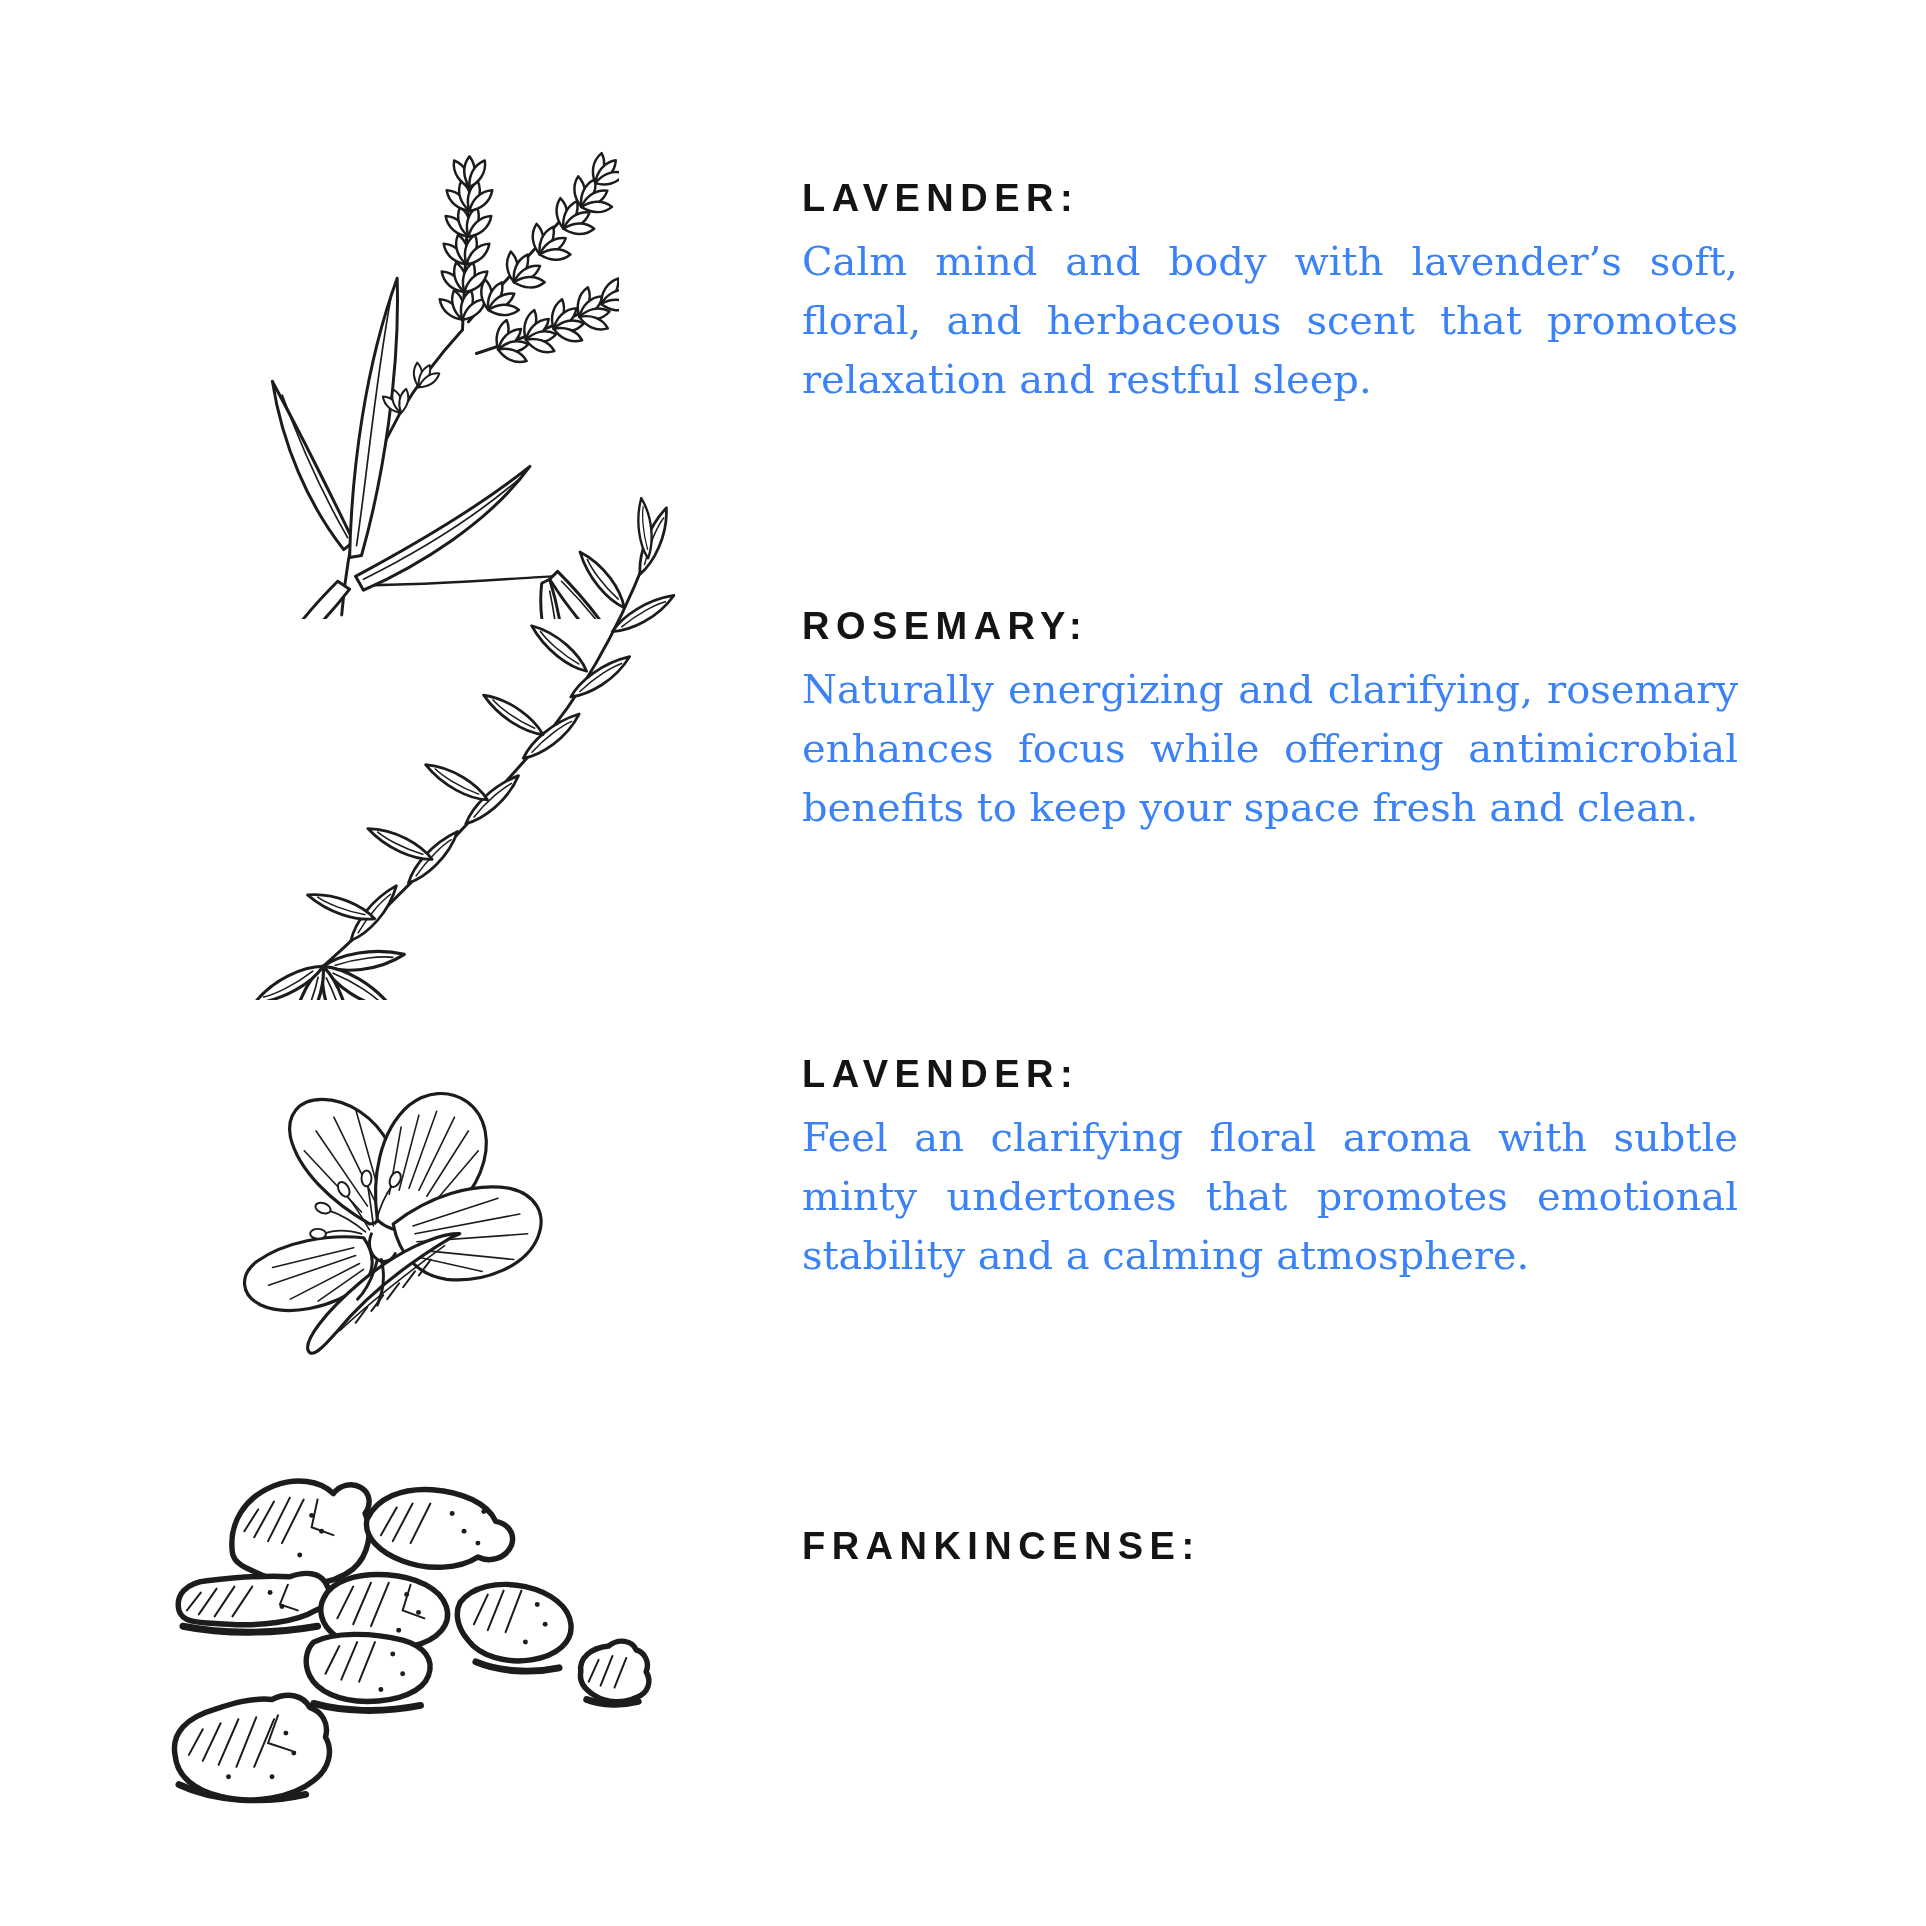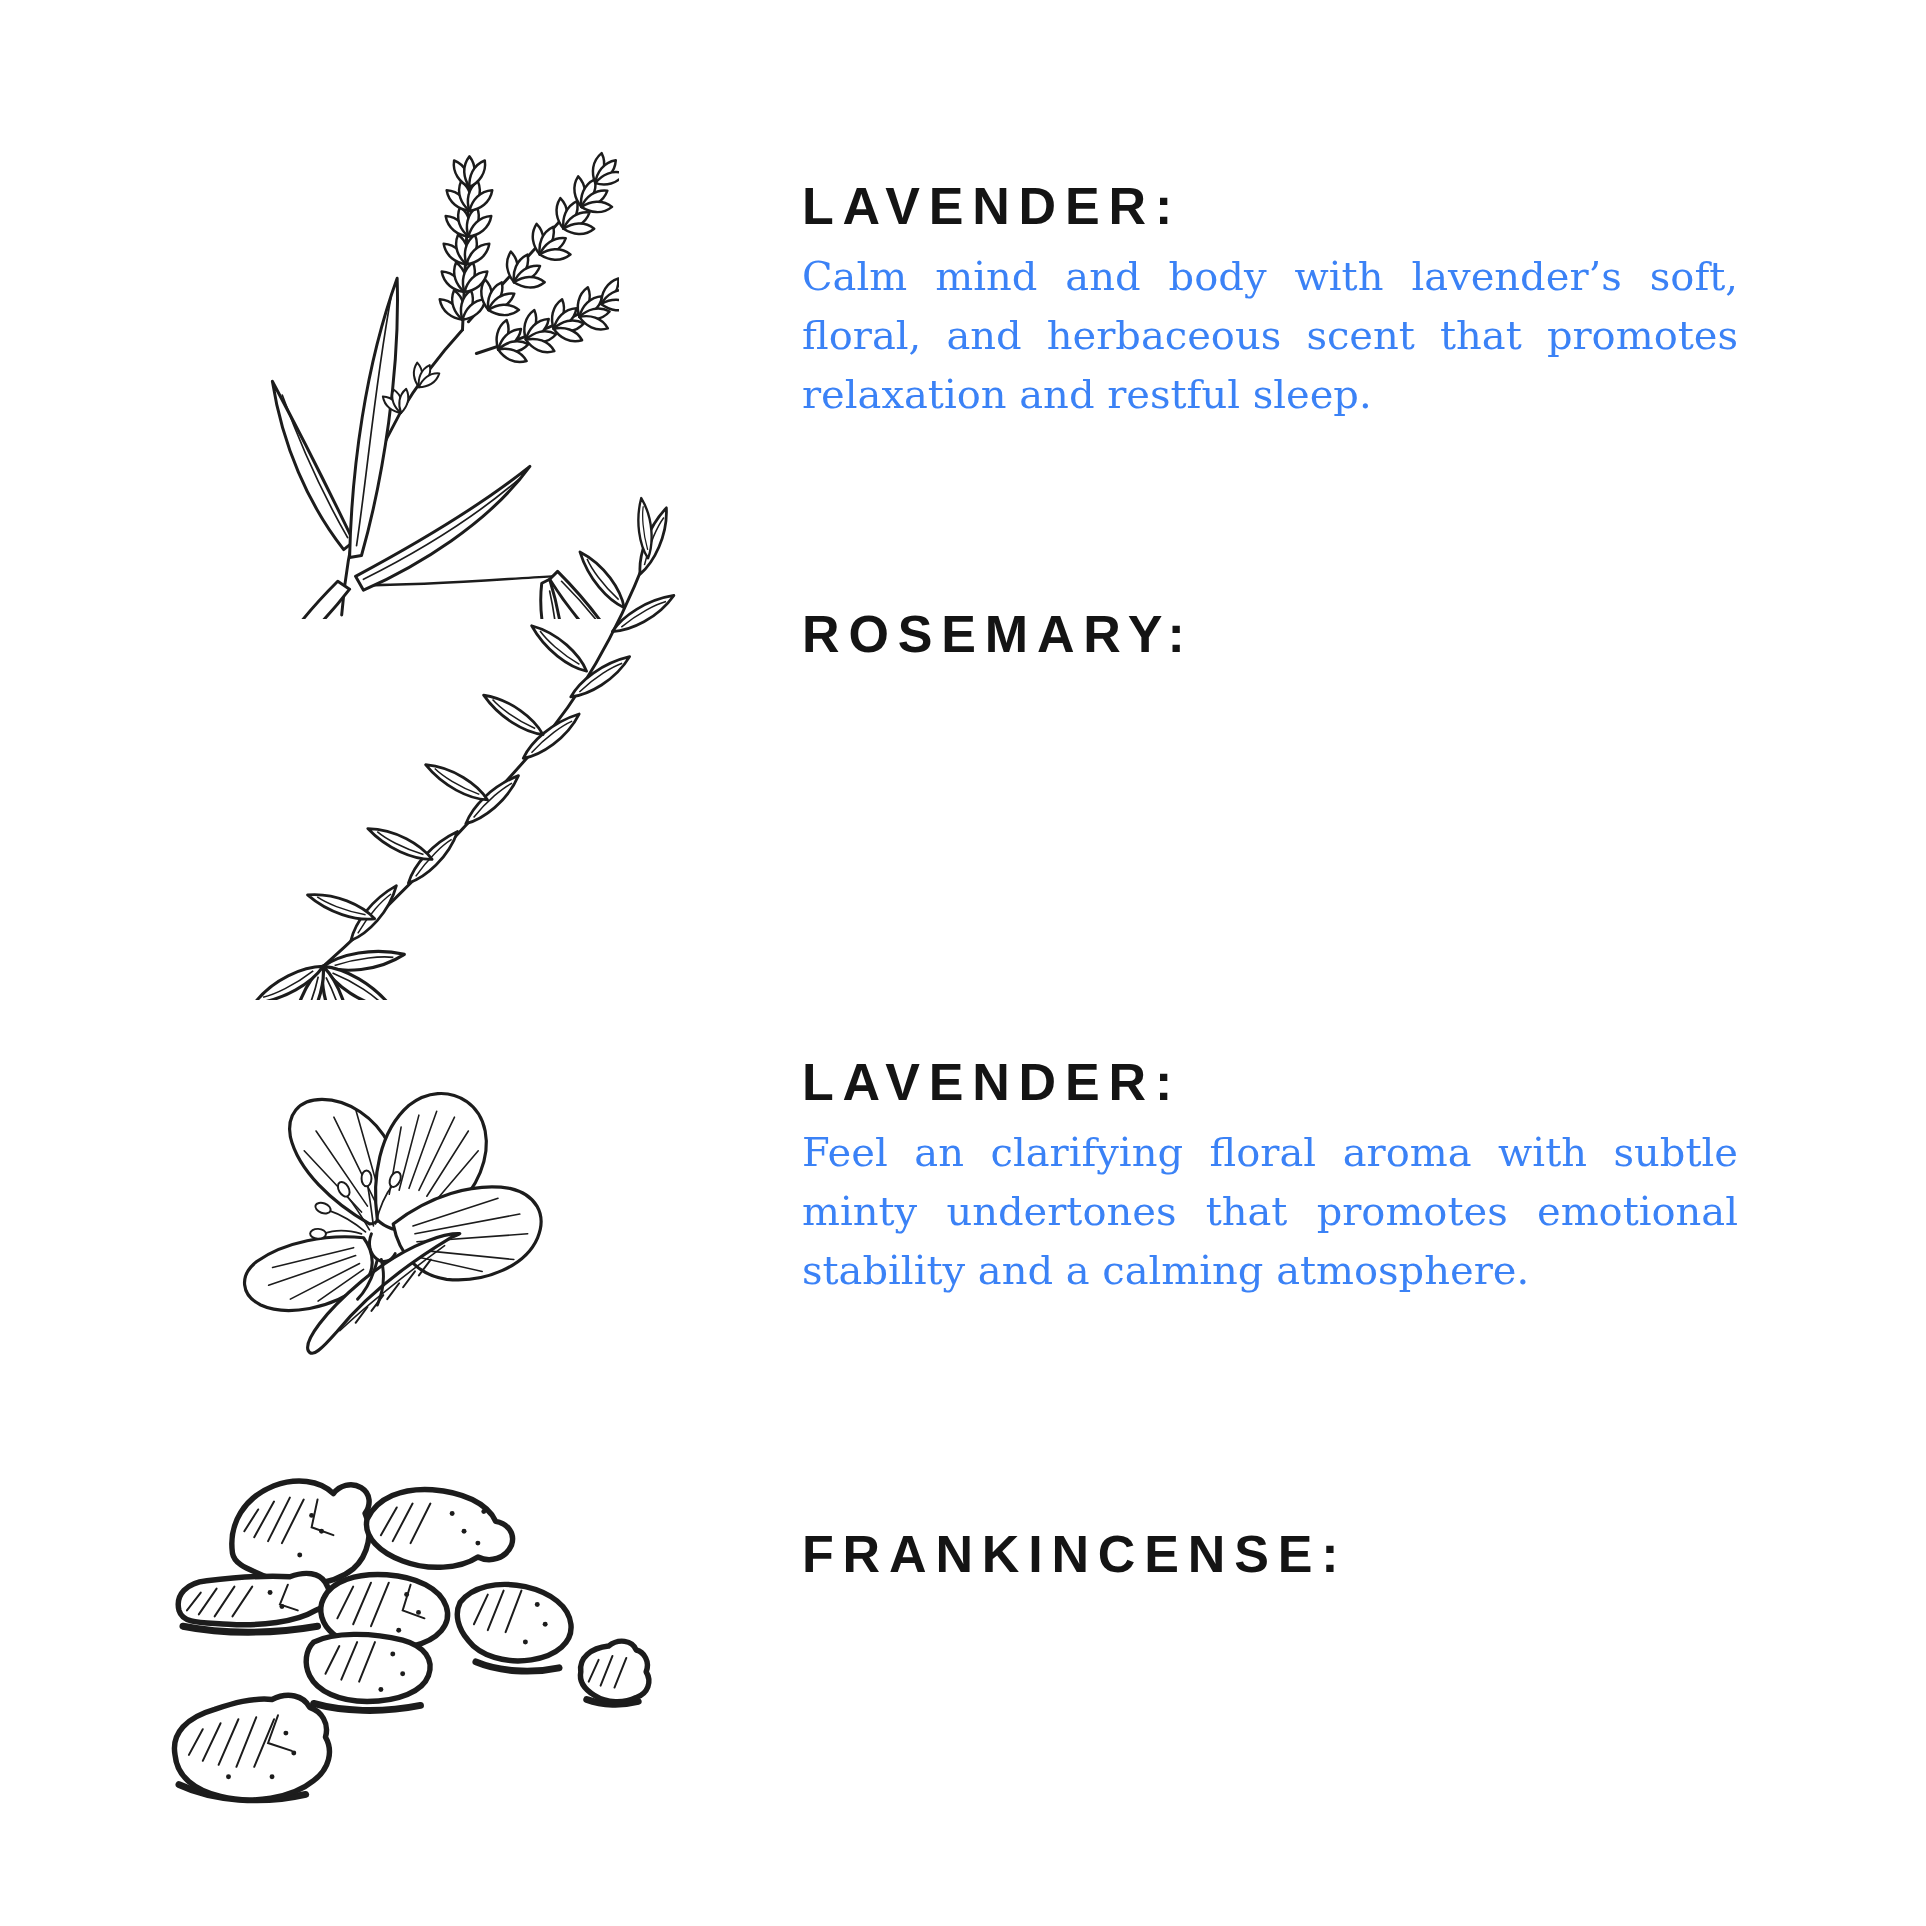--- a/index.html
+++ b/index.html
@@ -5,21 +5,21 @@
   html,body{margin:0;padding:0;background:#ffffff;}
   .canvas{
     position:relative;width:1927px;height:1927px;background:#ffffff;
     font-family:"DejaVu Serif", serif;color:#161616;overflow:hidden;
   }
   .illus{position:absolute;}
   .illus svg{display:block;width:100%;height:100%;}
   .textblock{position:absolute;left:802px;width:936px;}
   .heading{
     font-family:"Liberation Sans", sans-serif;
-    font-weight:700;font-size:52px;letter-spacing:0.17em;
+    font-weight:700;font-size:38px;letter-spacing:0.17em;
     color:#141414;margin:0 0 12px 0;line-height:1.1;
   }
   .bodytext{
     font-size:40px;line-height:59px;text-align:justify;margin:0;color:#3b82f6;
   }
   
   .ink-line{fill:none;stroke:#1c1c1c;stroke-width:3;stroke-linecap:round;}
   .ink-thin{fill:none;stroke:#1c1c1c;stroke-width:1.7;stroke-linecap:round;}
   .leaf{fill:#ffffff;stroke:#1c1c1c;stroke-width:3;stroke-linejoin:round;}
   .bud{fill:#ffffff;stroke:#1c1c1c;stroke-width:2.5;stroke-linejoin:round;}
@@ -137,20 +137,21 @@
         <use href="#rl" transform="translate(478,148) rotate(58)"></use>
         <use href="#rl" transform="translate(490,124) rotate(-40)"></use>
         <use href="#rl" transform="translate(506,90) rotate(20)"></use>
         <use href="#rl" transform="translate(514,74) rotate(-8) scale(0.85)"></use>
       </g>
     </svg>
   </div>
 
   <div class="textblock" style="top:606px;">
     <h2 class="heading">ROSEMARY:</h2>
+    <p class="bodytext">Naturally energizing and clarifying, rosemary enhances focus while offering antimicrobial benefits to keep your space fresh and clean.</p>
   </div>
 
   <div class="illus" style="left:134px;top:1040px;width:465px;height:356px;">
     <svg viewBox="0 0 470 360" xmlns="http://www.w3.org/2000/svg">
 
       <path class="petal" d="M238,186 C200,164 166,132 158,98 C154,76 166,60 190,60 C216,60 244,78 258,106 C268,128 264,158 250,180 C246,184 242,186 238,186 Z"></path>
       <g class="vein">
         <path d="M230,174 L172,112"></path>
           <path d="M236,168 L184,92"></path>
         <path d="M244,164 L202,78"></path>

